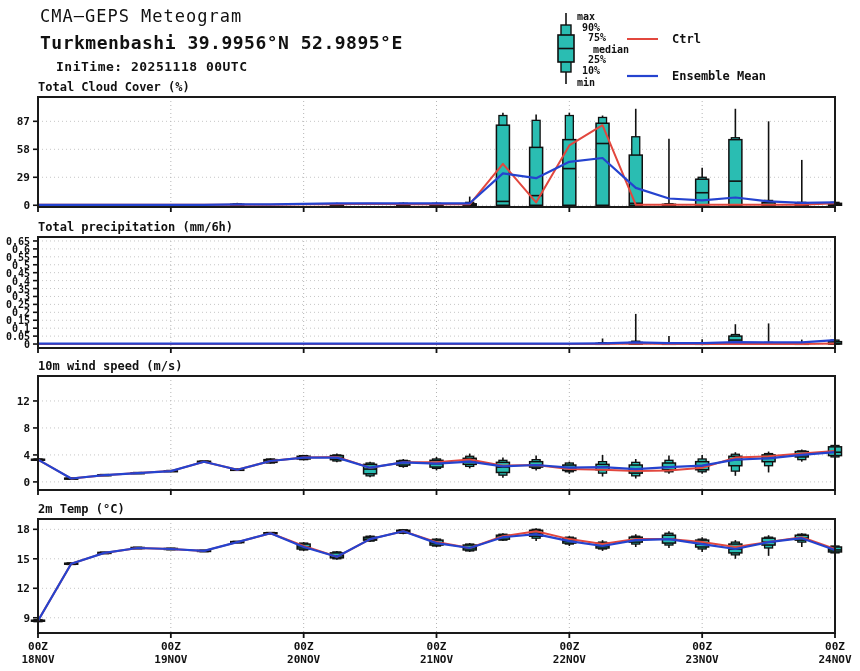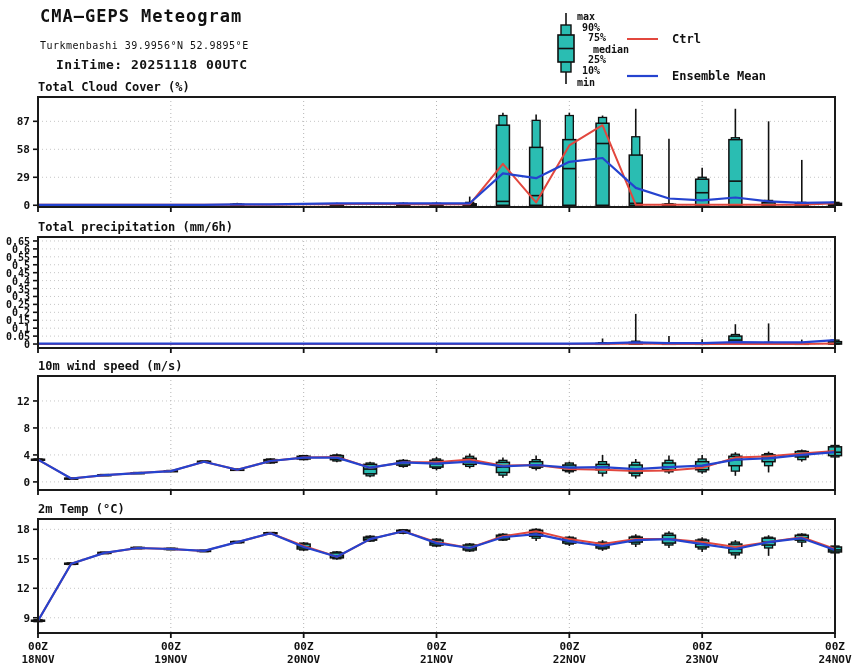--- a/index.html
+++ b/index.html
@@ -1,20 +1,20 @@
 <!DOCTYPE html>
 <html><head>
 <meta charset="utf-8">
 <style>
   html,body{margin:0;padding:0;background:#ffffff;}
   .canvas{position:relative;width:860px;height:671px;background:#ffffff;overflow:hidden;
           font-family:"DejaVu Sans Mono",monospace;}
   .hdr{position:absolute;left:40px;top:6px;color:#111;}
-  .hdr .t1{font-size:17px;font-weight:bold;letter-spacing:1px;}
-  .hdr .t2{font-size:10px;font-weight:normal;margin-top:14px;letter-spacing:0.5px;}
+  .hdr .t1{font-size:17px;font-weight:normal;letter-spacing:1px;}
+  .hdr .t2{font-size:18px;font-weight:bold;margin-top:6px;letter-spacing:0.5px;}
   .hdr .t3{font-size:13px;font-weight:bold;margin-top:6px;letter-spacing:0.5px;margin-left:16px;}
   svg{position:absolute;left:0;top:0;}
   svg text{font-family:"DejaVu Sans Mono",monospace;font-weight:bold;fill:#111;}
 </style>
 </head>
 <body>
 
 <div class="canvas">
   <svg id="chart" width="860" height="671" viewBox="0 0 860 671">
       <g>

